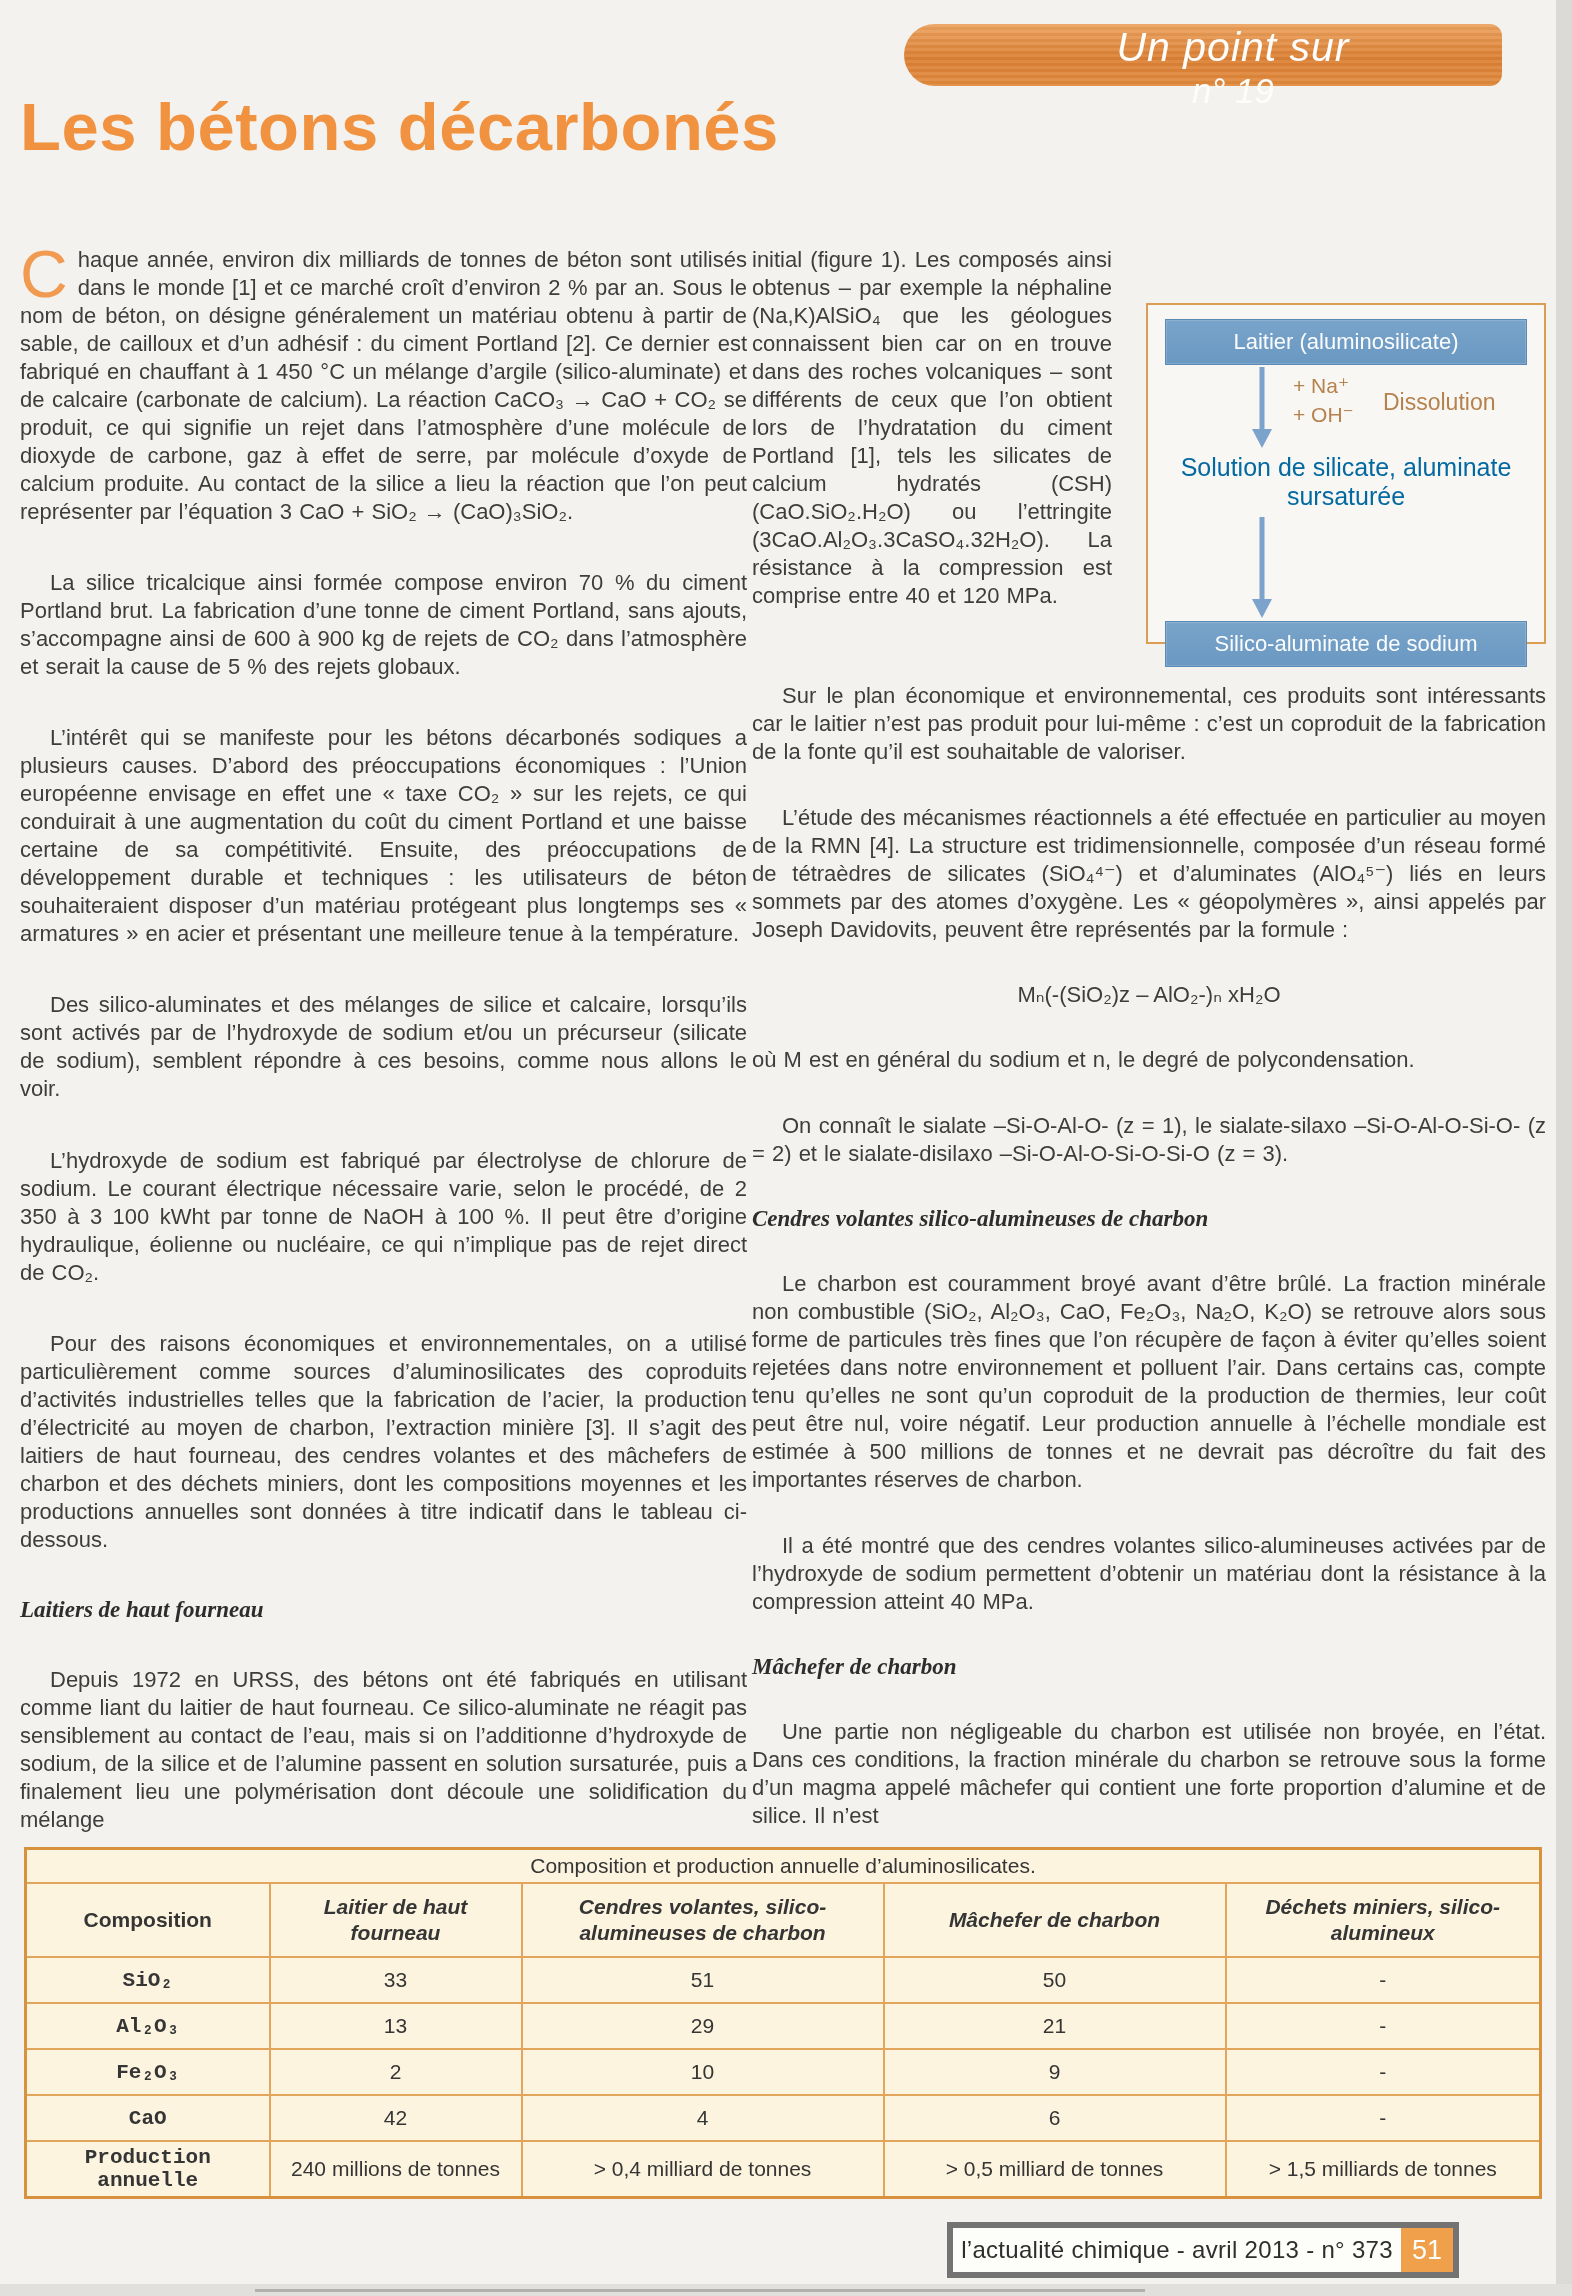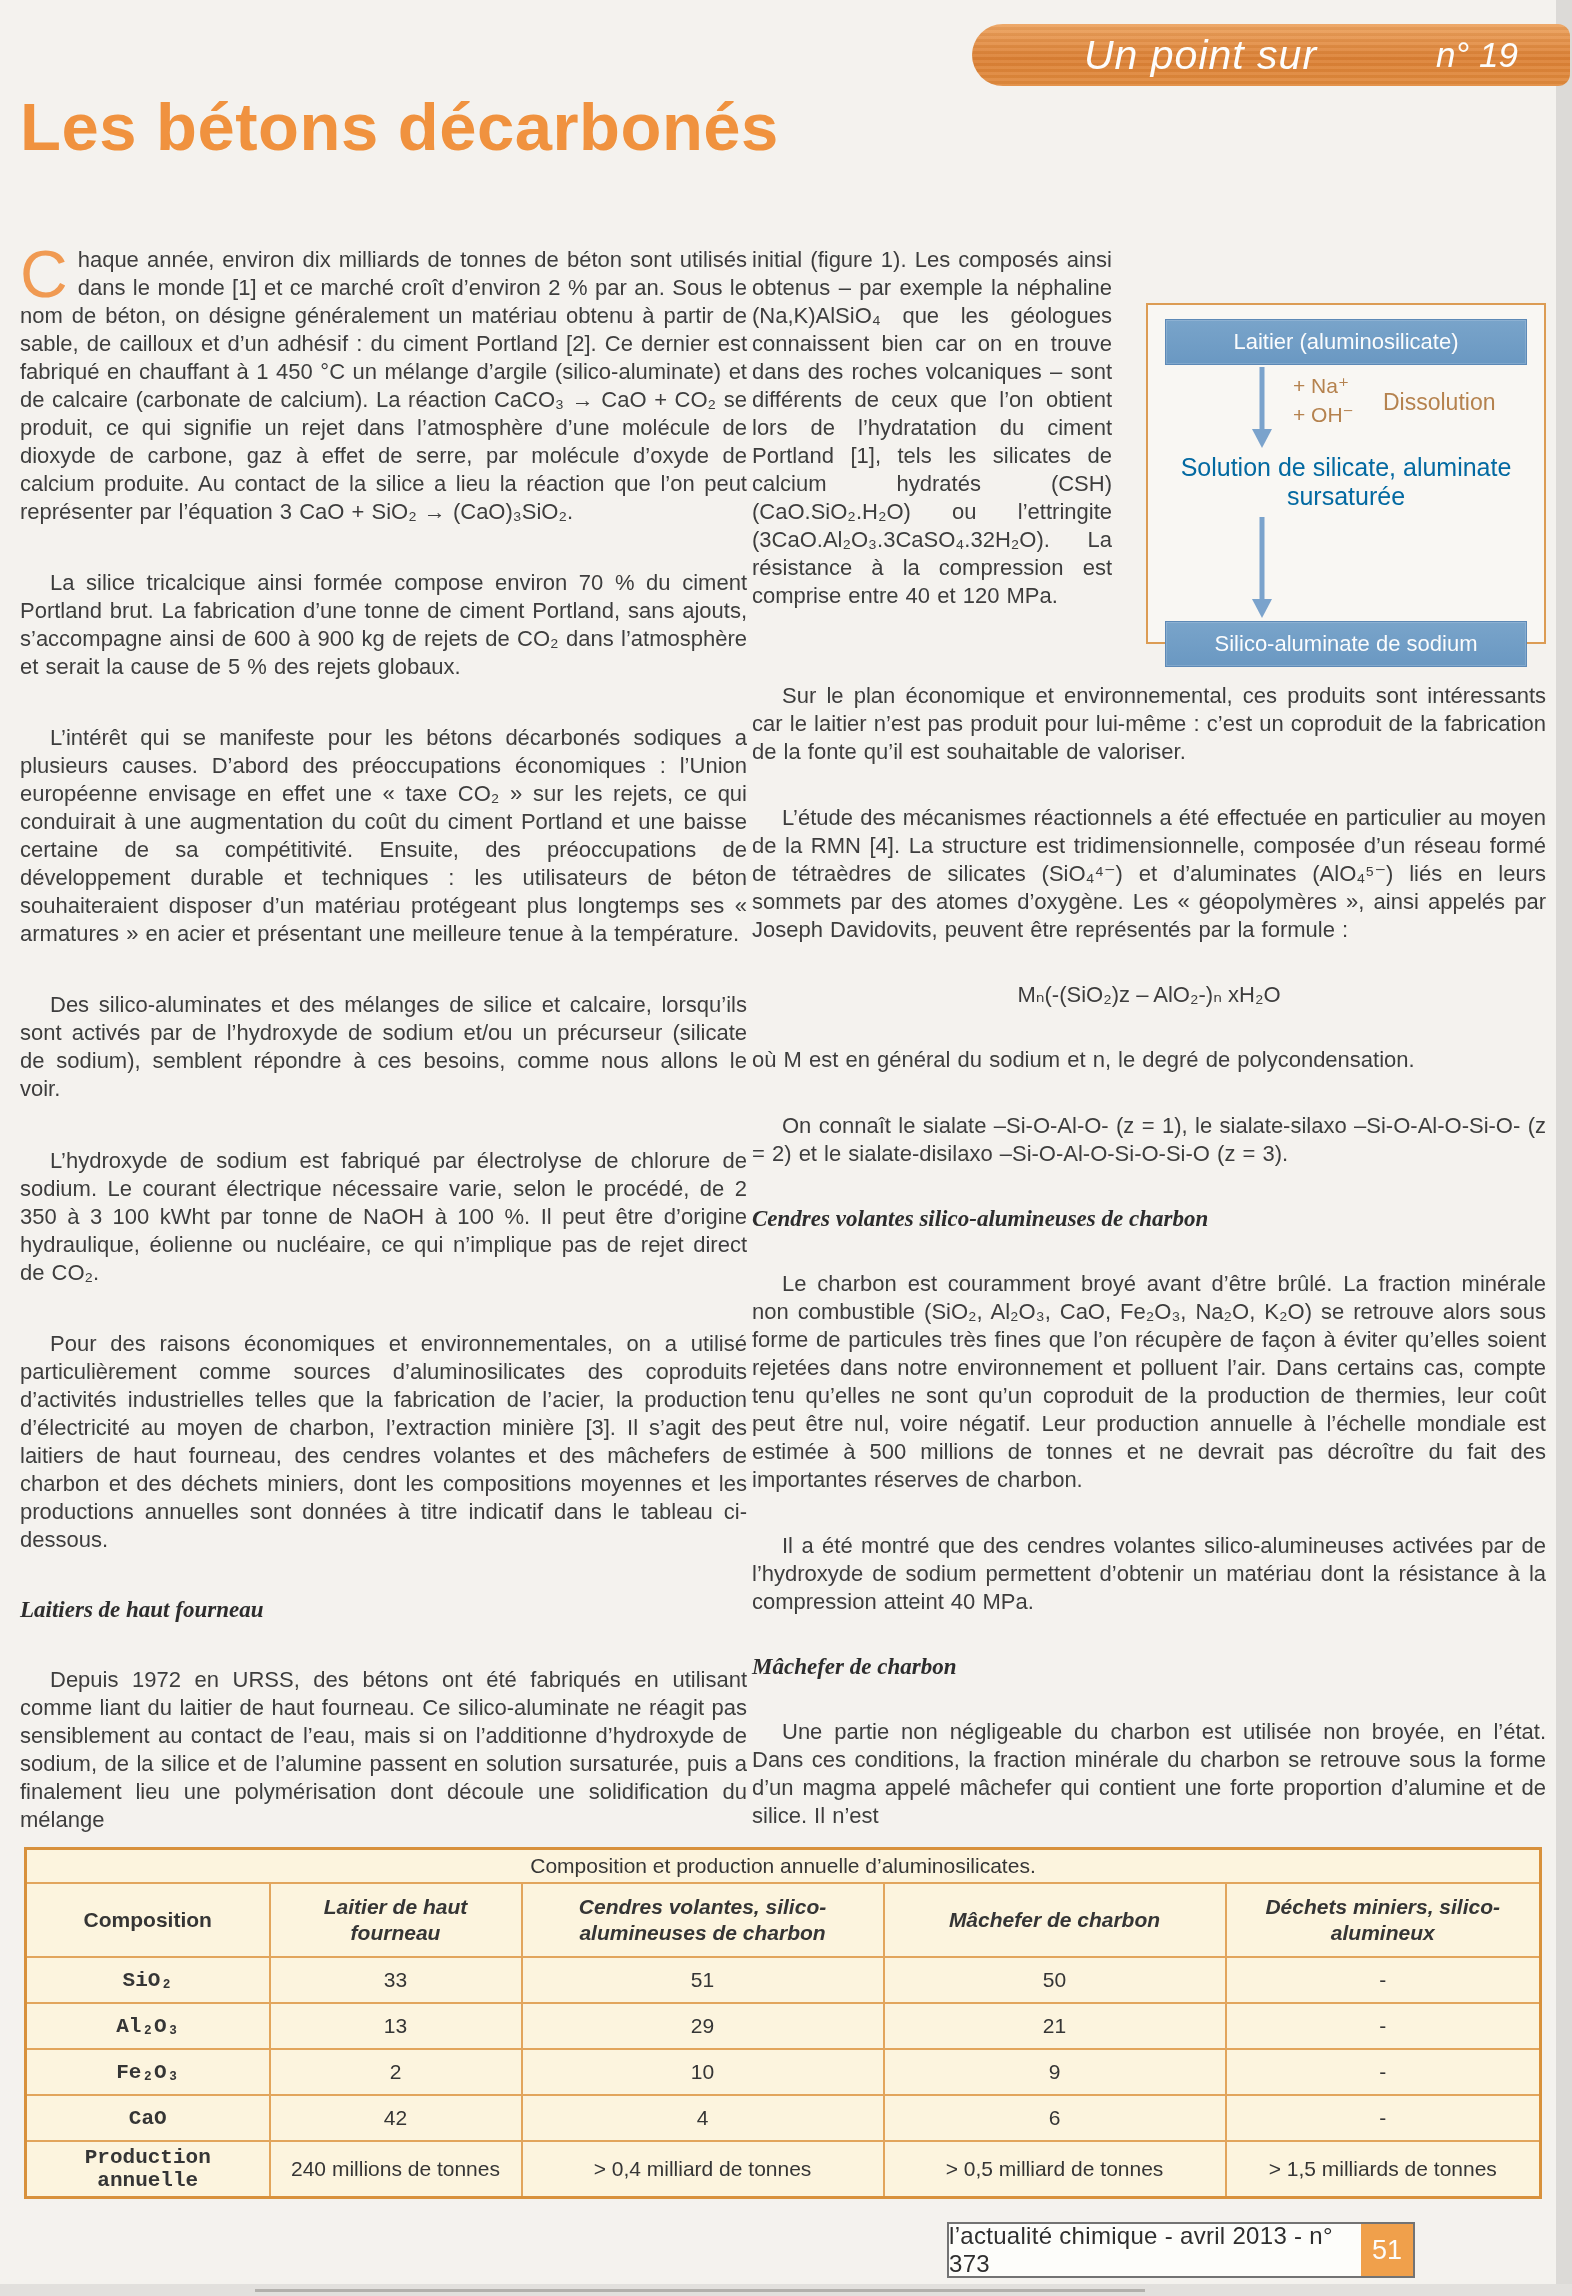--- a/index.html
+++ b/index.html
@@ -3,25 +3,25 @@
 <meta charset="utf-8">
 <style>
   html,body{margin:0;padding:0;background:#c9c7c5;}
   .page{position:relative;width:1572px;height:2296px;background:#f4f2ee;overflow:hidden;
         font-family:"Liberation Sans","DejaVu Sans",sans-serif;color:#3d3d3d;}
   .edge-right{position:absolute;right:0;top:0;width:16px;height:100%;background:#dcdad7;}
   .edge-bottom{position:absolute;left:0;bottom:0;width:100%;height:12px;background:#e2e0dd;}
   .scan-line{position:absolute;left:255px;bottom:4px;width:890px;height:3px;background:#93908c;opacity:.6;}
 
   
-  .banner{position:absolute;left:972px;top:24px;width:598px;height:62px;
+  .banner{position:absolute;left:904px;top:24px;width:598px;height:62px;
           background:repeating-linear-gradient(180deg,rgba(255,255,255,.07) 0 3px,rgba(0,0,0,.03) 3px 6px),
                      linear-gradient(180deg,#eda35f,#dc8034 55%,#e18b3e);
           border-radius:36px 14px 14px 36px;display:flex;align-items:center;
-          padding:0 52px 0 112px;box-sizing:border-box;justify-content:space-between;}
+          padding:0 52px 0 112px;box-sizing:border-box;justify-content:space-between;flex-direction:column;}
   .banner .label{font-style:italic;font-size:41px;color:#fdfdfc;letter-spacing:1px;}
   .banner .num{font-style:italic;font-size:35px;color:#fdfdfc;}
 
   
   .title{position:absolute;left:20px;top:88px;font-size:67px;font-weight:700;color:#f0923f;letter-spacing:.5px;}
 
   
   .col{position:absolute;top:246px;display:flex;flex-direction:column;justify-content:space-between;}
   .col-left{left:20px;width:727px;height:1588px;}
   .col-right{left:752px;width:794px;height:1584px;}
@@ -57,22 +57,22 @@
              text-align:center;vertical-align:middle;padding:4px 8px;}
   td.caption{text-align:left;font-size:21.5px;padding:14px 14px 16px;border-left:none;border-right:none;color:#3a3a3a;}
   th.c0{font-style:normal;font-weight:700;}
   th{font-weight:700;font-style:italic;height:64px;line-height:26px;}
   td.lab{font-weight:700;font-family:Liberation Mono, monospace;}
   tr.data td{height:36px;}
   tr.prod td{height:42px;}
   tr.prod td.lab{font-weight:700;}
 
   
-  .footer{position:absolute;left:947px;top:2222px;width:468px;height:56px;background:#fdfdfa;
-          border:2px solid #737373;box-sizing:border-box;display:flex;align-items:stretch;}
+  .footer{position:absolute;left:947px;top:2222px;width:512px;height:56px;background:#fdfdfa;
+          border:6px solid #737373;box-sizing:border-box;display:flex;align-items:stretch;}
   .footer .ref{flex:1;display:flex;align-items:center;justify-content:center;
                font-size:24px;color:#2e2e2e;letter-spacing:.3px;}
   .footer .pagenum{width:52px;background:#f0a04b;color:#fdfdfb;display:flex;align-items:center;
                justify-content:center;font-size:27px;}
 </style>
 </head>
 <body>
 
 <div class="page">
   <div class="edge-right"></div>

